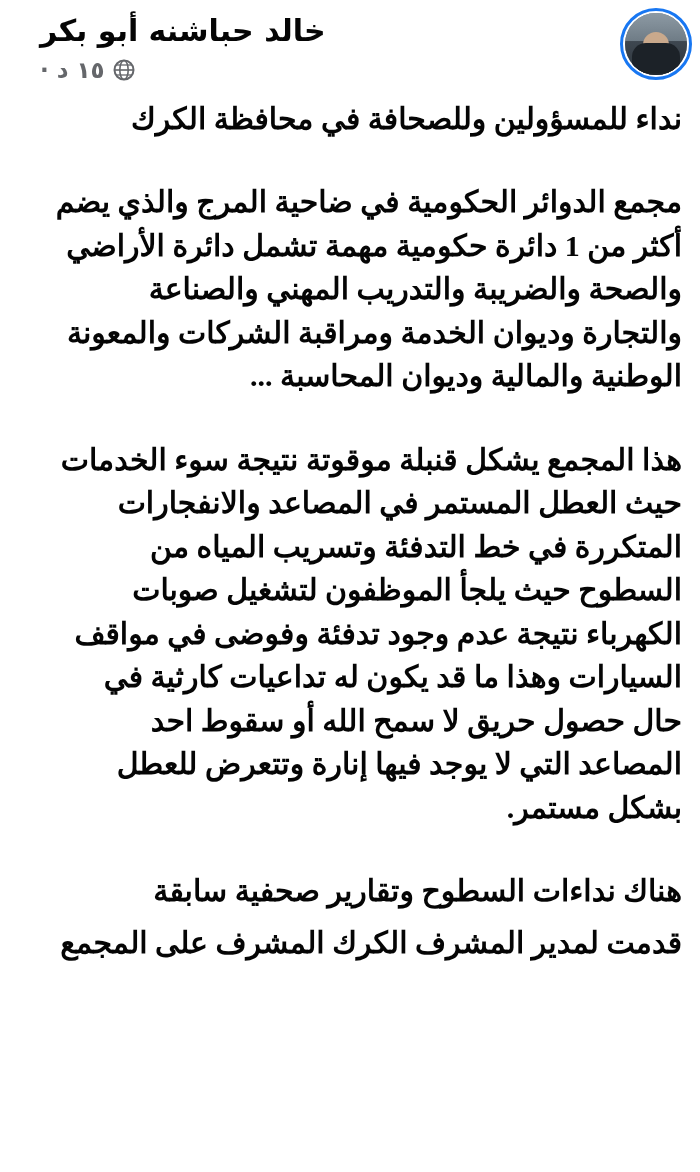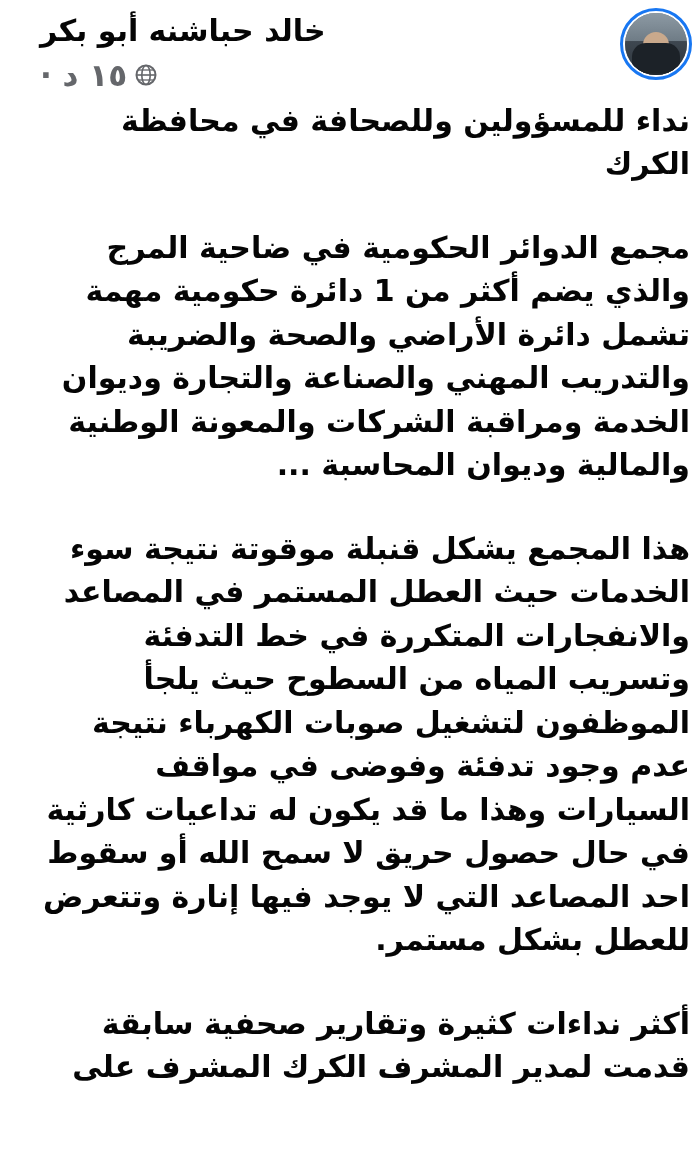--- a/index.html
+++ b/index.html
@@ -107,21 +107,21 @@
 
   .meta-row {
     display: flex;
     flex-direction: row;
     align-items: center;
     gap: 7px;
     margin-top: 7px;
     color: #65676b;
   }
   .timestamp {
-    font-size: 31px;
+    font-size: 23px;
     font-weight: bold;
     color: #65676b;
     letter-spacing: 0.5px;
   }
   .globe-icon {
     width: 24px;
     height: 24px;
     display: inline-block;
   }
   .globe-icon svg { display: block; }
@@ -130,22 +130,23 @@
   .post-body {
     padding: 6px 10px 0 8px;
     font-size: 30px;
     line-height: 1.45;
     font-weight: bold;
     color: #050505;
     text-align: right;
     word-wrap: break-word;
   }
   .para {
-    margin: 0;
+    margin: 8px;
     white-space: pre-wrap;
+    font-family: Liberation Serif, serif;
   }
   .para + .para {
     margin-top: 40px;
   }
   .para.last {
     margin-top: 40px;
   }
   .clipped {
     max-height: 46px;
     overflow: hidden;
@@ -184,17 +185,17 @@
         <span class="timestamp">١٥ د ·</span>
       </div>
     </div>
 
   </div>
 
   <div class="post-body">
     <p class="para">نداء للمسؤولين وللصحافة في محافظة الكرك</p>
     <p class="para">مجمع الدوائر الحكومية في ضاحية المرج والذي يضم أكثر من 1 دائرة حكومية مهمة تشمل دائرة الأراضي والصحة والضريبة والتدريب المهني والصناعة والتجارة وديوان الخدمة ومراقبة الشركات والمعونة الوطنية والمالية وديوان المحاسبة ...</p>
     <p class="para">هذا المجمع يشكل قنبلة موقوتة نتيجة سوء الخدمات حيث العطل المستمر في المصاعد والانفجارات المتكررة في خط التدفئة وتسريب المياه من السطوح حيث يلجأ الموظفون لتشغيل صوبات الكهرباء نتيجة عدم وجود تدفئة وفوضى في مواقف السيارات وهذا ما قد يكون له تداعيات كارثية في حال حصول حريق لا سمح الله أو سقوط احد المصاعد التي لا يوجد فيها إنارة وتتعرض للعطل بشكل مستمر.</p>
-    <p class="para last">أكثر نداءات كثيرة وتقارير صحفية سابقة</p>
+    <p class="para last">هناك نداءات السطوح وتقارير صحفية سابقة</p>
     <p class="para clipped" style="margin-top:0">قدمت لمدير المشرف الكرك المشرف على المجمع</p>
   </div>
 
 </div>
 
 </body></html>

